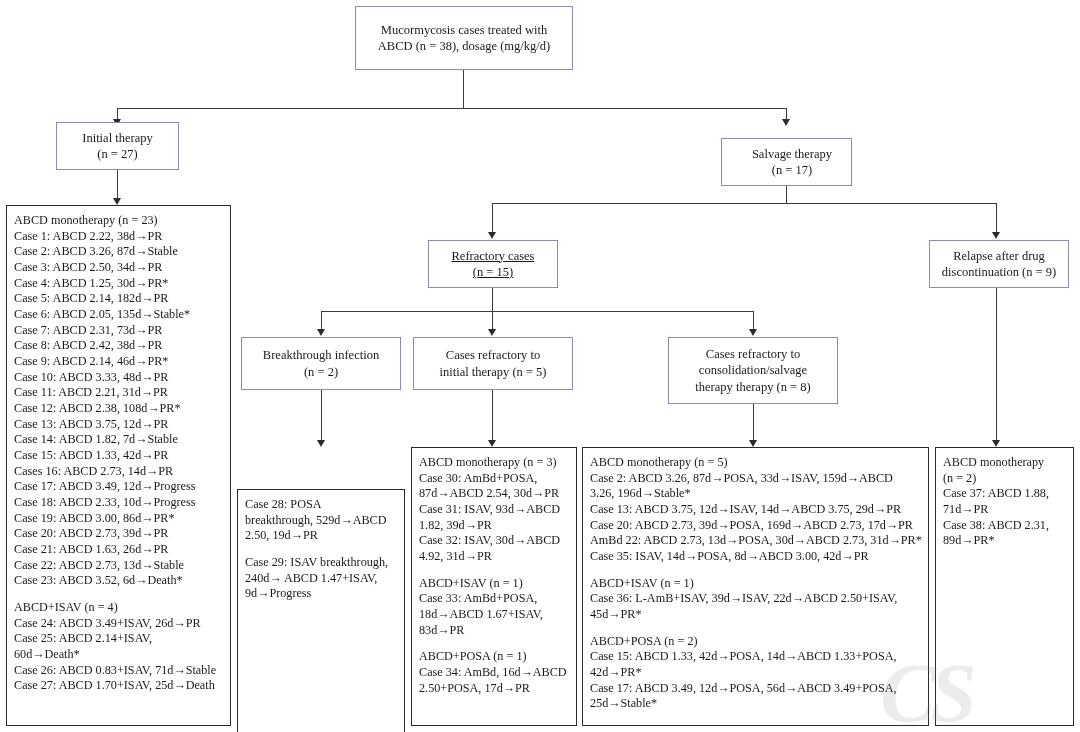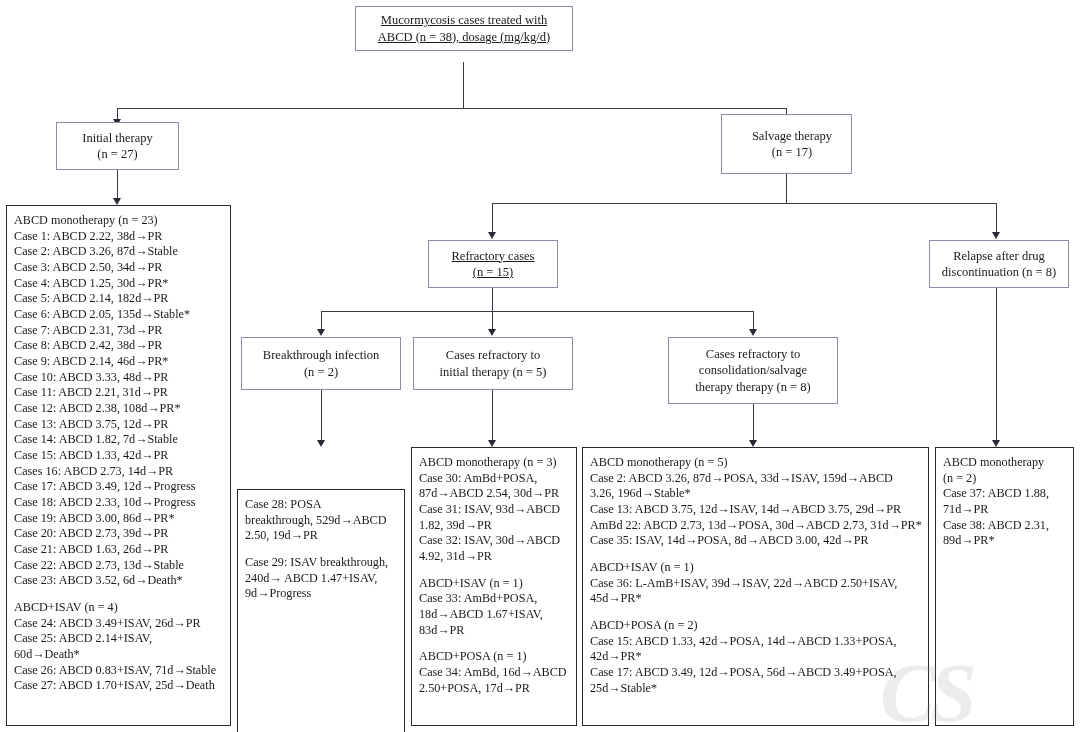--- a/index.html
+++ b/index.html
@@ -127,43 +127,43 @@
 
   <div class="conn vline" style="left:492px; top:390px; height:52px;"></div>
   <div class="arrowhead" style="left:488px; top:440px;"></div>
 
   <div class="conn vline" style="left:753px; top:404px; height:38px;"></div>
   <div class="arrowhead" style="left:749px; top:440px;"></div>
 
   <div class="conn vline" style="left:996px; top:288px; height:154px;"></div>
   <div class="arrowhead" style="left:992px; top:440px;"></div>
 
-  <div class="node process" style="left:355px; top:6px; width:218px; height:45px;text-decoration:underline;">
+  <div class="node process" style="left:355px; top:6px; width:218px; height:64px;">
     <span class="lines">Mucormycosis cases treated with
 ABCD (n = 38), dosage (mg/kg/d)</span>
   </div>
 
   <div class="node process" style="left:56px; top:122px; width:123px; height:48px;">
     <span class="lines">Initial therapy
 (n = 27)</span>
   </div>
 
-  <div class="node process" style="left:721px; top:114px; width:131px; height:60px;padding-left:17px;">
+  <div class="node process" style="left:721px; top:138px; width:131px; height:48px;padding-left:17px;">
     <span class="lines">Salvage therapy
 (n = 17)</span>
   </div>
 
   <div class="node process" style="left:428px; top:240px; width:130px; height:48px;text-decoration:underline;">
     <span class="lines">Refractory cases
 (n = 15)</span>
   </div>
 
   <div class="node process" style="left:929px; top:240px; width:140px; height:48px;">
     <span class="lines">Relapse after drug
-discontinuation (n = 8)</span>
+discontinuation (n = 9)</span>
   </div>
 
   <div class="node process" style="left:241px; top:337px; width:160px; height:53px;">
     <span class="lines">Breakthrough infection
 (n = 2)</span>
   </div>
 
   <div class="node process" style="left:413px; top:337px; width:160px; height:53px;">
     <span class="lines">Cases refractory to
 initial therapy (n = 5)</span>
@@ -236,20 +236,21 @@
       <div class="para">ABCD+POSA (n = 1)</div>
       <div class="para">Case 34: AmBd, 16d→ABCD
 2.50+POSA, 17d→PR</div>
     </div>
 
   <div class="listbox" style="left:582px; top:447px; width:347px; height:279px;">
       <div class="para">ABCD monotherapy (n = 5)</div>
       <div class="para">Case 2: ABCD 3.26, 87d→POSA, 33d→ISAV, 159d→ABCD
 3.26, 196d→Stable*</div>
       <div class="para">Case 13: ABCD 3.75, 12d→ISAV, 14d→ABCD 3.75, 29d→PR</div>
+      <div class="para">Case 20: ABCD 2.73, 39d→POSA, 169d→ABCD 2.73, 17d→PR</div>
       <div class="para">AmBd 22: ABCD 2.73, 13d→POSA, 30d→ABCD 2.73, 31d→PR*</div>
       <div class="para">Case 35: ISAV, 14d→POSA, 8d→ABCD 3.00, 42d→PR</div>
       <div class="gap"></div>
       <div class="para">ABCD+ISAV (n = 1)</div>
       <div class="para">Case 36: L-AmB+ISAV, 39d→ISAV, 22d→ABCD 2.50+ISAV,
 45d→PR*</div>
       <div class="gap"></div>
       <div class="para">ABCD+POSA (n = 2)</div>
       <div class="para">Case 15: ABCD 1.33, 42d→POSA, 14d→ABCD 1.33+POSA,
 42d→PR*</div>

